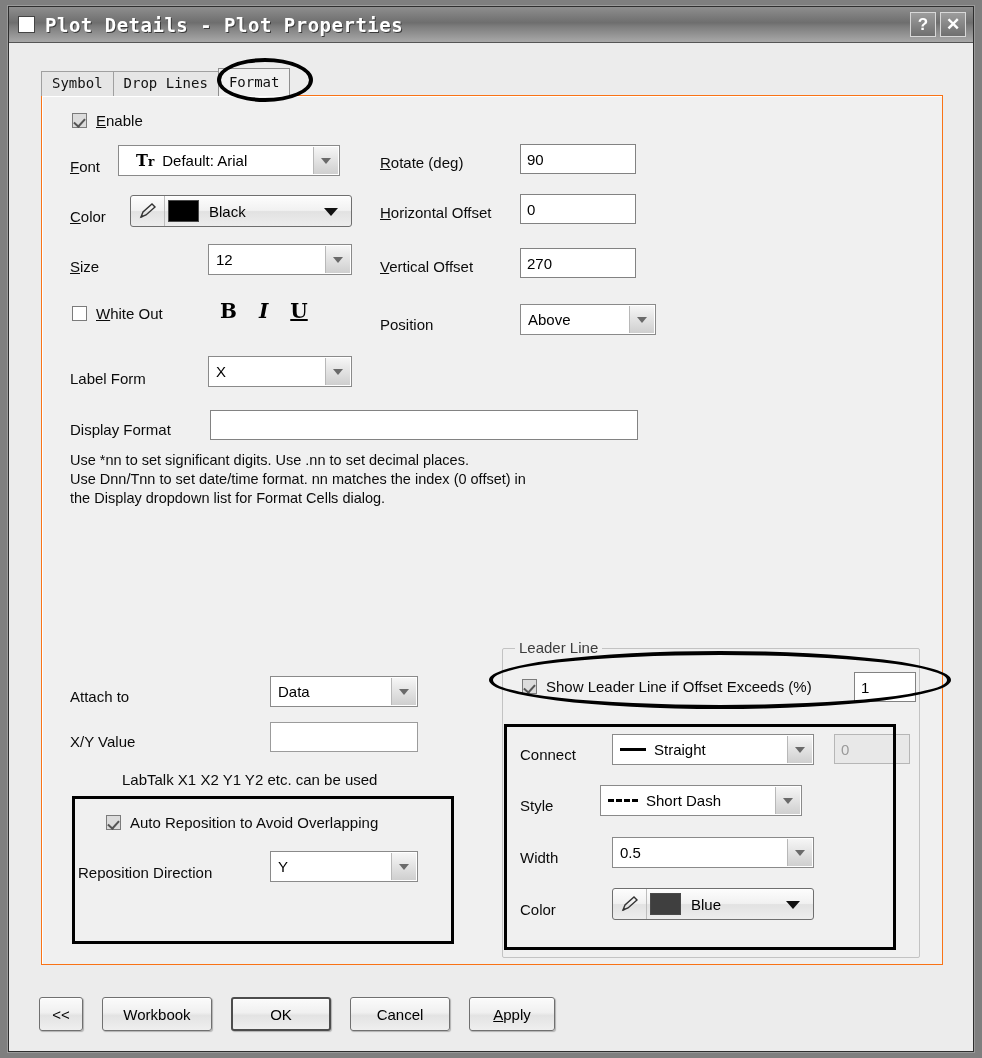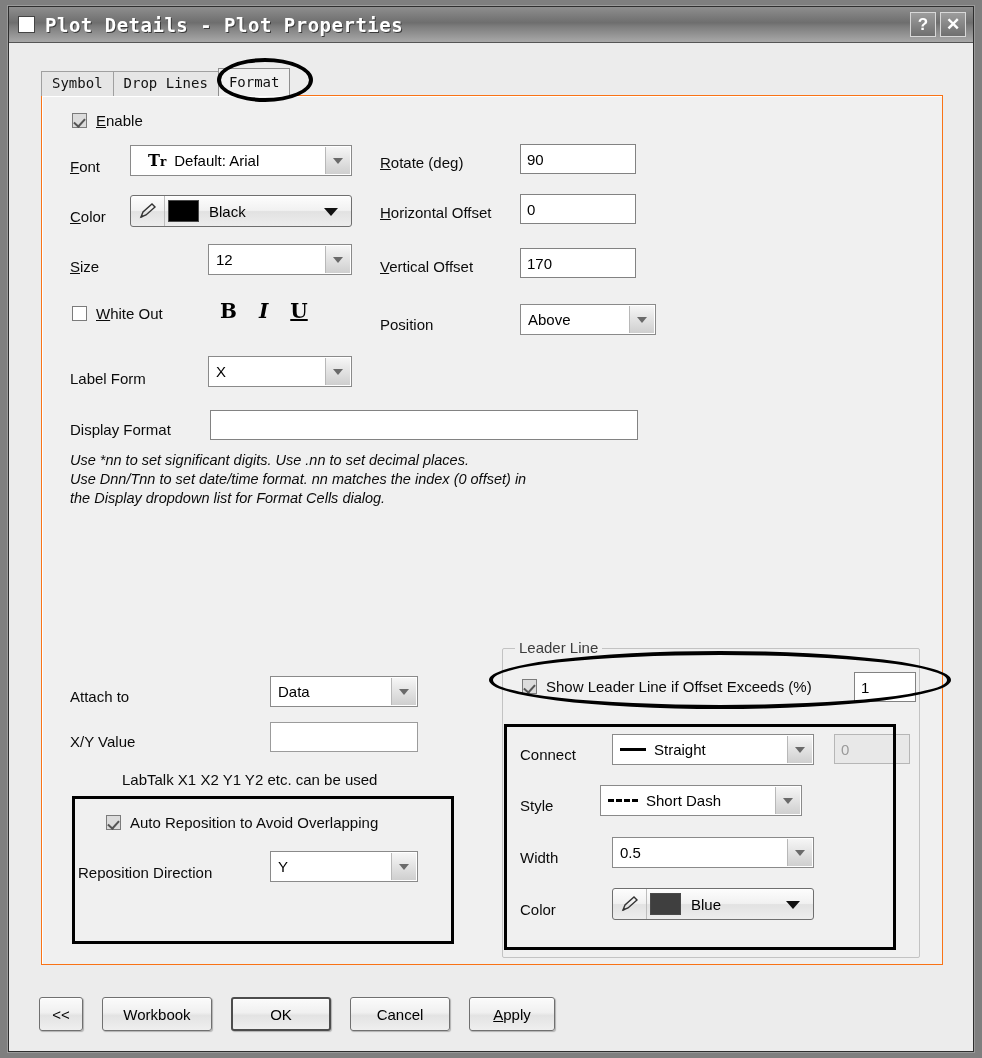--- a/index.html
+++ b/index.html
@@ -265,21 +265,21 @@
     </div>
 
     <div class="panel">
 
       <div class="row" style="left:30px; top:16px;">
         <span class="cb checked"></span>
         <span class="lbl" style="margin-left:9px;"><span class="u">E</span>nable</span>
       </div>
 
       <div class="lbl" style="position:absolute; left:28px; top:62px;"><span class="u">F</span>ont</div>
-      <div class="combo" style="left:88px; top:49px; width:222px; position:absolute;padding-left:13px;">
+      <div class="combo" style="left:76px; top:49px; width:222px; position:absolute;padding-left:13px;">
         <span class="fonticon">T<span style="font-size:12px;">r</span></span>
         <span>Default: Arial</span>
         <span class="arrow">
             <i class="chev"></i>
           </span>
       </div>
 
       <div class="lbl" style="position:absolute; left:28px; top:112px;"><span class="u">C</span>olor</div>
       <div class="combo-raised" style="position:absolute; left:88px; top:99px; width:222px;">
         <span class="pencil-btn">
@@ -319,34 +319,34 @@
           </span>
       </div>
 
       <div class="lbl" style="position:absolute; left:338px; top:58px;"><span class="u">R</span>otate (deg)</div>
       <div class="tf" style="position:absolute; left:478px; top:48px; width:116px;">90</div>
 
       <div class="lbl" style="position:absolute; left:338px; top:108px;"><span class="u">H</span>orizontal Offset</div>
       <div class="tf" style="position:absolute; left:478px; top:98px; width:116px;">0</div>
 
       <div class="lbl" style="position:absolute; left:338px; top:162px;"><span class="u">V</span>ertical Offset</div>
-      <div class="tf" style="position:absolute; left:478px; top:152px; width:116px;">170</div>
+      <div class="tf" style="position:absolute; left:478px; top:152px; width:116px;">270</div>
 
       <div class="lbl" style="position:absolute; left:338px; top:220px;">Position</div>
       <div class="combo" style="position:absolute; left:478px; top:208px; width:136px;">
         <span>Above</span>
         <span class="arrow">
             <i class="chev"></i>
           </span>
       </div>
 
       <div class="lbl" style="position:absolute; left:28px; top:325px;">Display Format</div>
       <div class="tf" style="position:absolute; left:168px; top:314px; width:428px;"></div>
 
-      <div class="helptext" style="left:28px; top:355px; width:620px;font-style:italic;">Use *nn to set significant digits. Use .nn to set decimal places.
+      <div class="helptext" style="left:28px; top:355px; width:620px;">Use *nn to set significant digits. Use .nn to set decimal places.
 Use Dnn/Tnn to set date/time format. nn matches the index (0 offset) in
 the Display dropdown list for Format Cells dialog.</div>
 
       <div class="lbl" style="position:absolute; left:28px; top:592px;">Attach to</div>
       <div class="combo" style="position:absolute; left:228px; top:580px; width:148px;">
         <span>Data</span>
         <span class="arrow">
             <i class="chev"></i>
           </span>
       </div>

